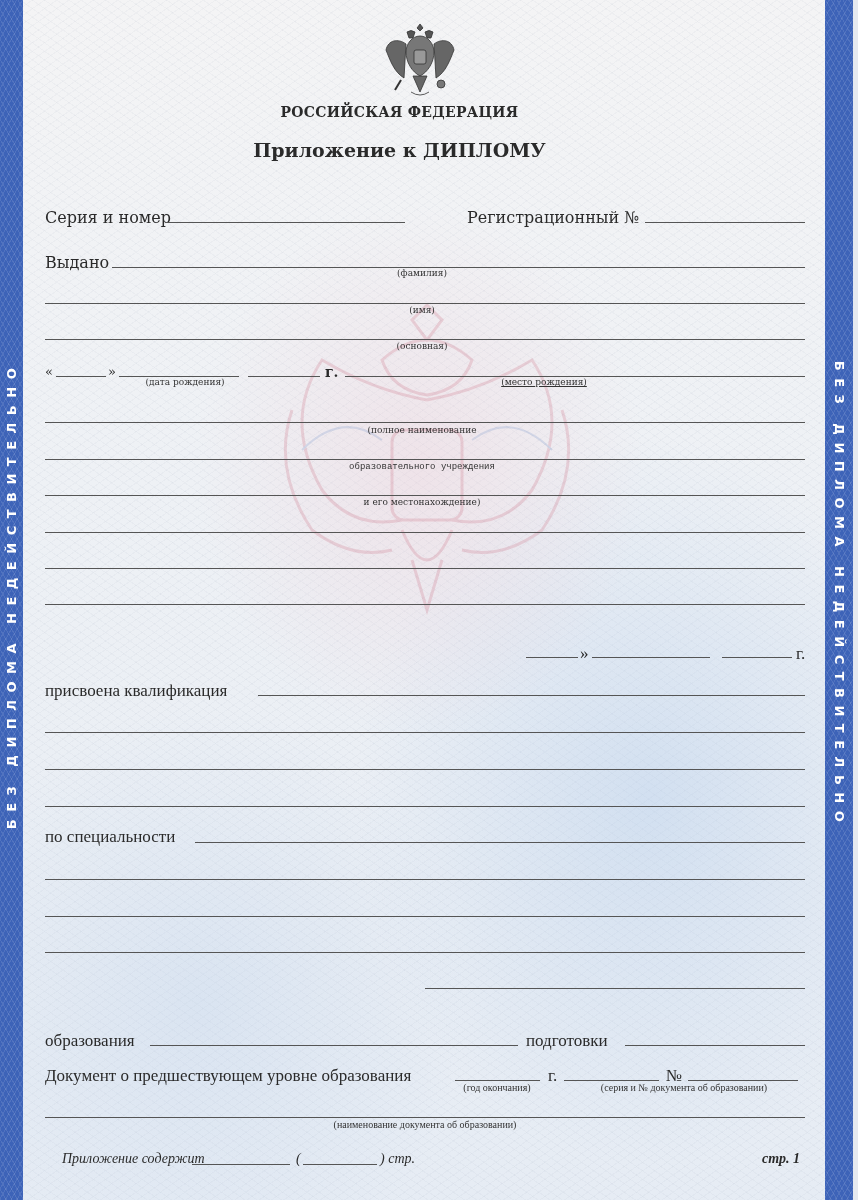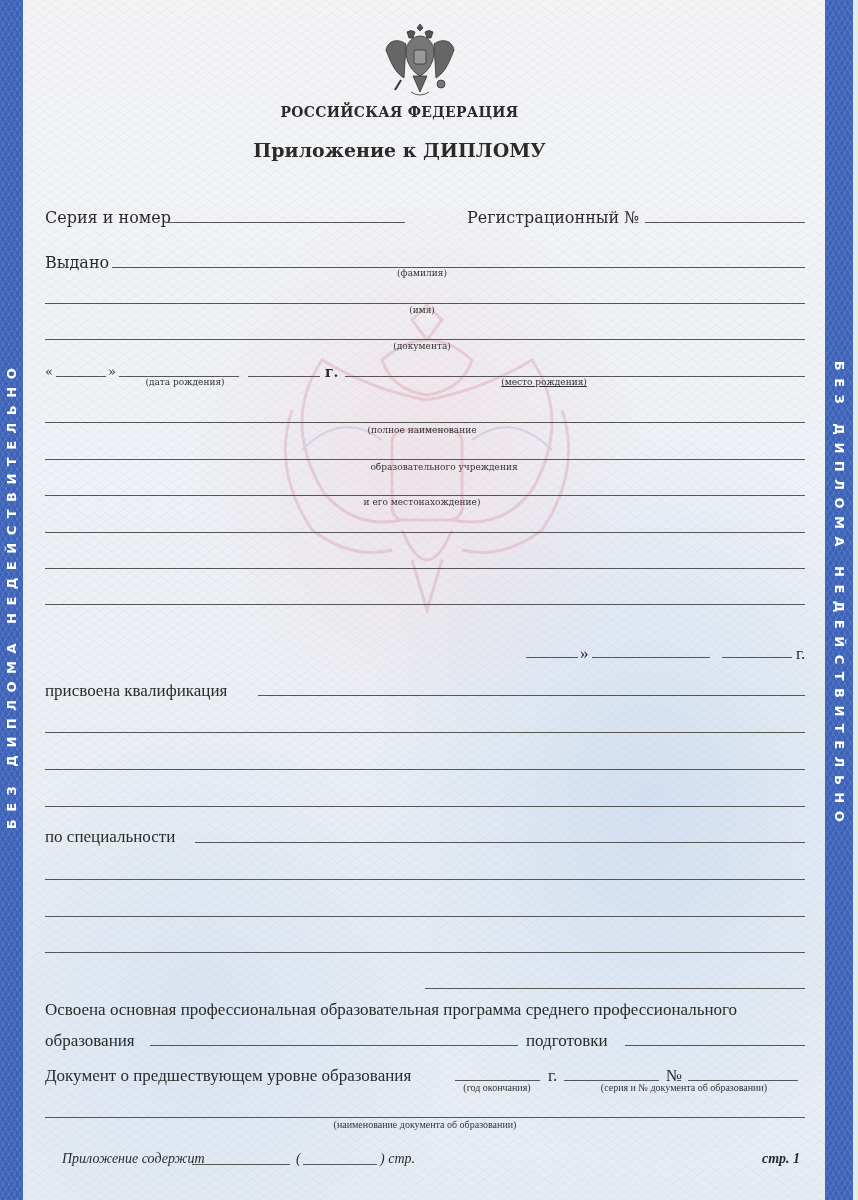--- a/index.html
+++ b/index.html
@@ -105,36 +105,36 @@
   <div class="line" style="left:645px; top:222px; width:160px;"></div>
 
   <div class="lbl" style="left:45px; top:253px;">Выдано</div>
   <div class="line" style="left:112px; top:267px; width:693px;"></div>
   <div class="cap" style="left:422px; top:268px;">(фамилия)</div>
 
   <div class="line" style="left:45px; top:303px; width:760px;"></div>
   <div class="cap" style="left:422px; top:305px;">(имя)</div>
 
   <div class="line" style="left:45px; top:339px; width:760px;"></div>
-  <div class="cap" style="left:422px; top:341px;">(документа)</div>
+  <div class="cap" style="left:422px; top:341px;">(основная)</div>
 
   <div class="lbl" style="left:45px; top:364px; font-size:13px;">«</div>
   <div class="line" style="left:56px; top:376px; width:50px;"></div>
   <div class="lbl" style="left:108px; top:364px; font-size:13px;">»</div>
   <div class="line" style="left:119px; top:376px; width:120px;"></div>
   <div class="cap" style="left:185px; top:377px;">(дата рождения)</div>
   <div class="line" style="left:248px; top:376px; width:72px;"></div>
   <div class="lbl" style="left:325px; top:364px; font-weight:bold; font-size:14px;">г.</div>
   <div class="line" style="left:345px; top:376px; width:460px;"></div>
   <div class="cap" style="left:544px; top:377px;text-decoration:underline;">(место рождения)</div>
 
   <div class="line" style="left:45px; top:422px; width:760px;"></div>
   <div class="cap" style="left:422px; top:425px;text-align:center;">(полное наименование</div>
   <div class="line" style="left:45px; top:459px; width:760px;"></div>
-  <div class="cap" style="left:444px; top:462px;">образовательного учреждения</div>
+  <div class="cap" style="left:422px; top:462px;font-family:Liberation Mono, monospace;">образовательного учреждения</div>
   <div class="line" style="left:45px; top:495px; width:760px;"></div>
   <div class="cap" style="left:422px; top:497px;">и его местонахождение)</div>
   <div class="line" style="left:45px; top:532px; width:760px;"></div>
   <div class="line" style="left:45px; top:568px; width:760px;"></div>
   <div class="line" style="left:45px; top:604px; width:760px;"></div>
 
   <div class="line" style="left:526px; top:657px; width:52px;"></div>
   <div class="lbl cond" style="left:580px; top:644px;">»</div>
   <div class="line" style="left:592px; top:657px; width:118px;"></div>
   <div class="line" style="left:722px; top:657px; width:70px;"></div>
@@ -146,21 +146,20 @@
   <div class="line" style="left:45px; top:769px; width:760px;"></div>
   <div class="line" style="left:45px; top:806px; width:760px;"></div>
 
   <div class="lbl cond" style="left:45px; top:827px;">по специальности</div>
   <div class="line" style="left:195px; top:842px; width:610px;"></div>
   <div class="line" style="left:45px; top:879px; width:760px;"></div>
   <div class="line" style="left:45px; top:916px; width:760px;"></div>
   <div class="line" style="left:45px; top:952px; width:760px;"></div>
 
   <div class="line" style="left:425px; top:988px; width:380px;"></div>
-  <div class="lbl cond" style="left:45px; top:1000px;">Освоена основная профессиональная образовательная программа среднего профессионального</div>
   <div class="lbl cond" style="left:45px; top:1031px;">образования</div>
   <div class="line" style="left:150px; top:1045px; width:368px;"></div>
   <div class="lbl cond" style="left:526px; top:1031px;">подготовки</div>
   <div class="line" style="left:625px; top:1045px; width:180px;"></div>
 
   <div class="lbl cond" style="left:45px; top:1066px;">Документ о предшествующем уровне образования</div>
   <div class="line" style="left:455px; top:1080px; width:85px;"></div>
   <div class="cap capc" style="left:497px; top:1082px;">(год окончания)</div>
   <div class="lbl cond" style="left:548px; top:1066px;">г.</div>
   <div class="line" style="left:564px; top:1080px; width:95px;"></div>

